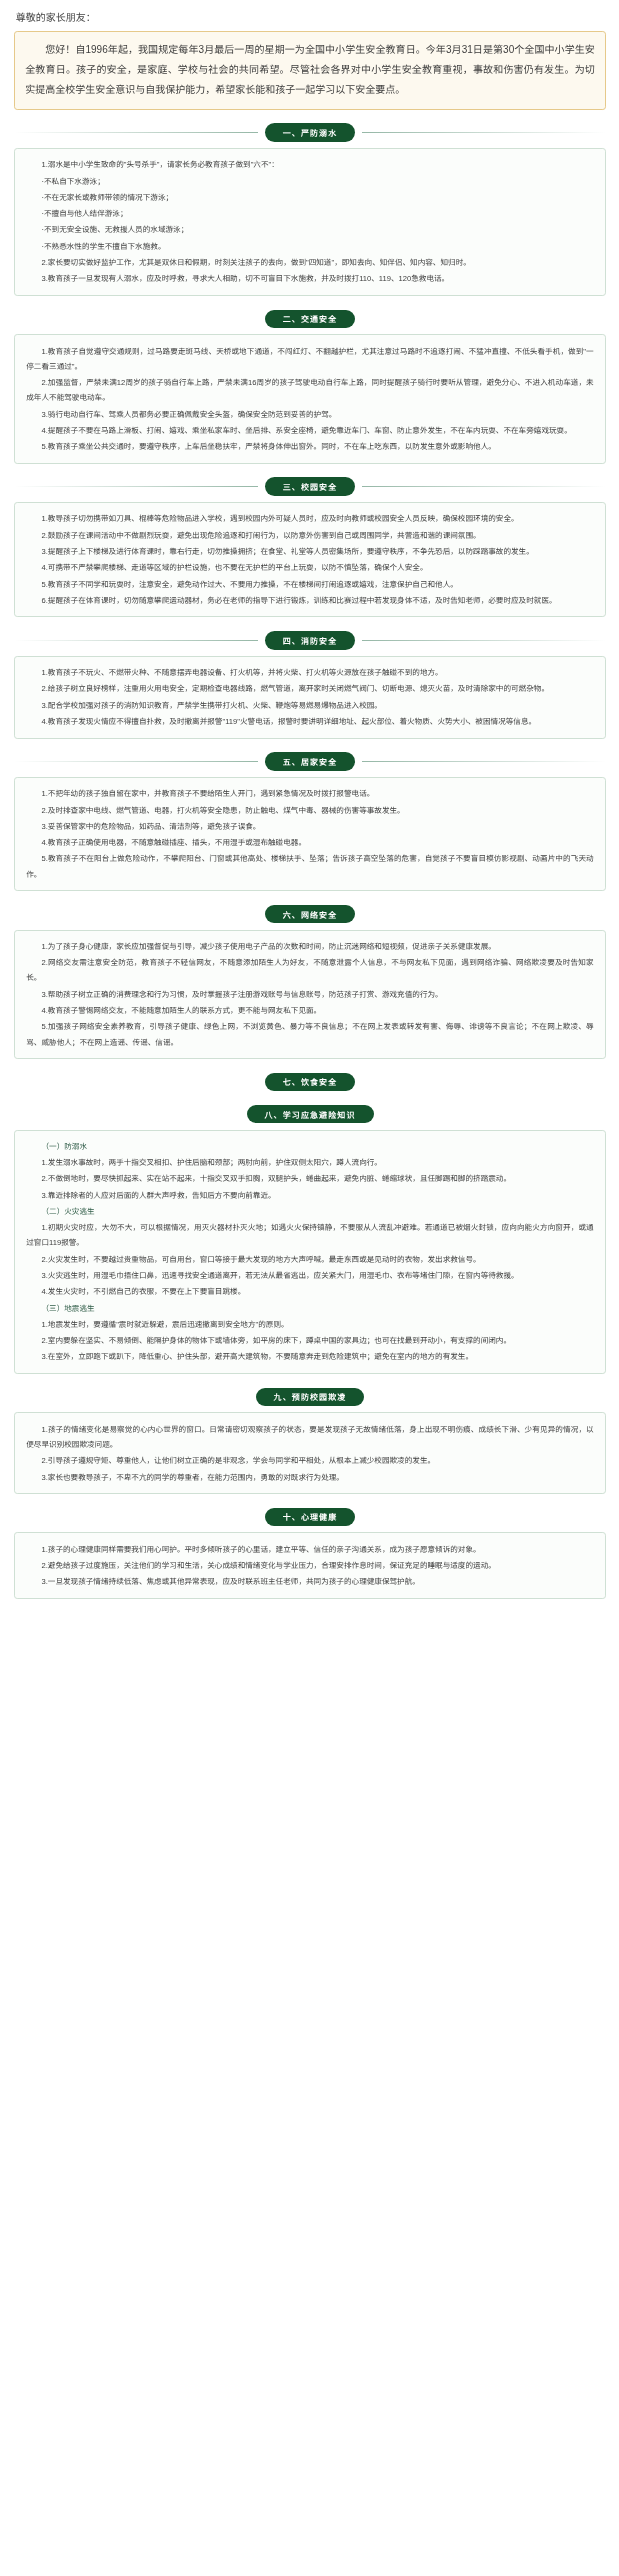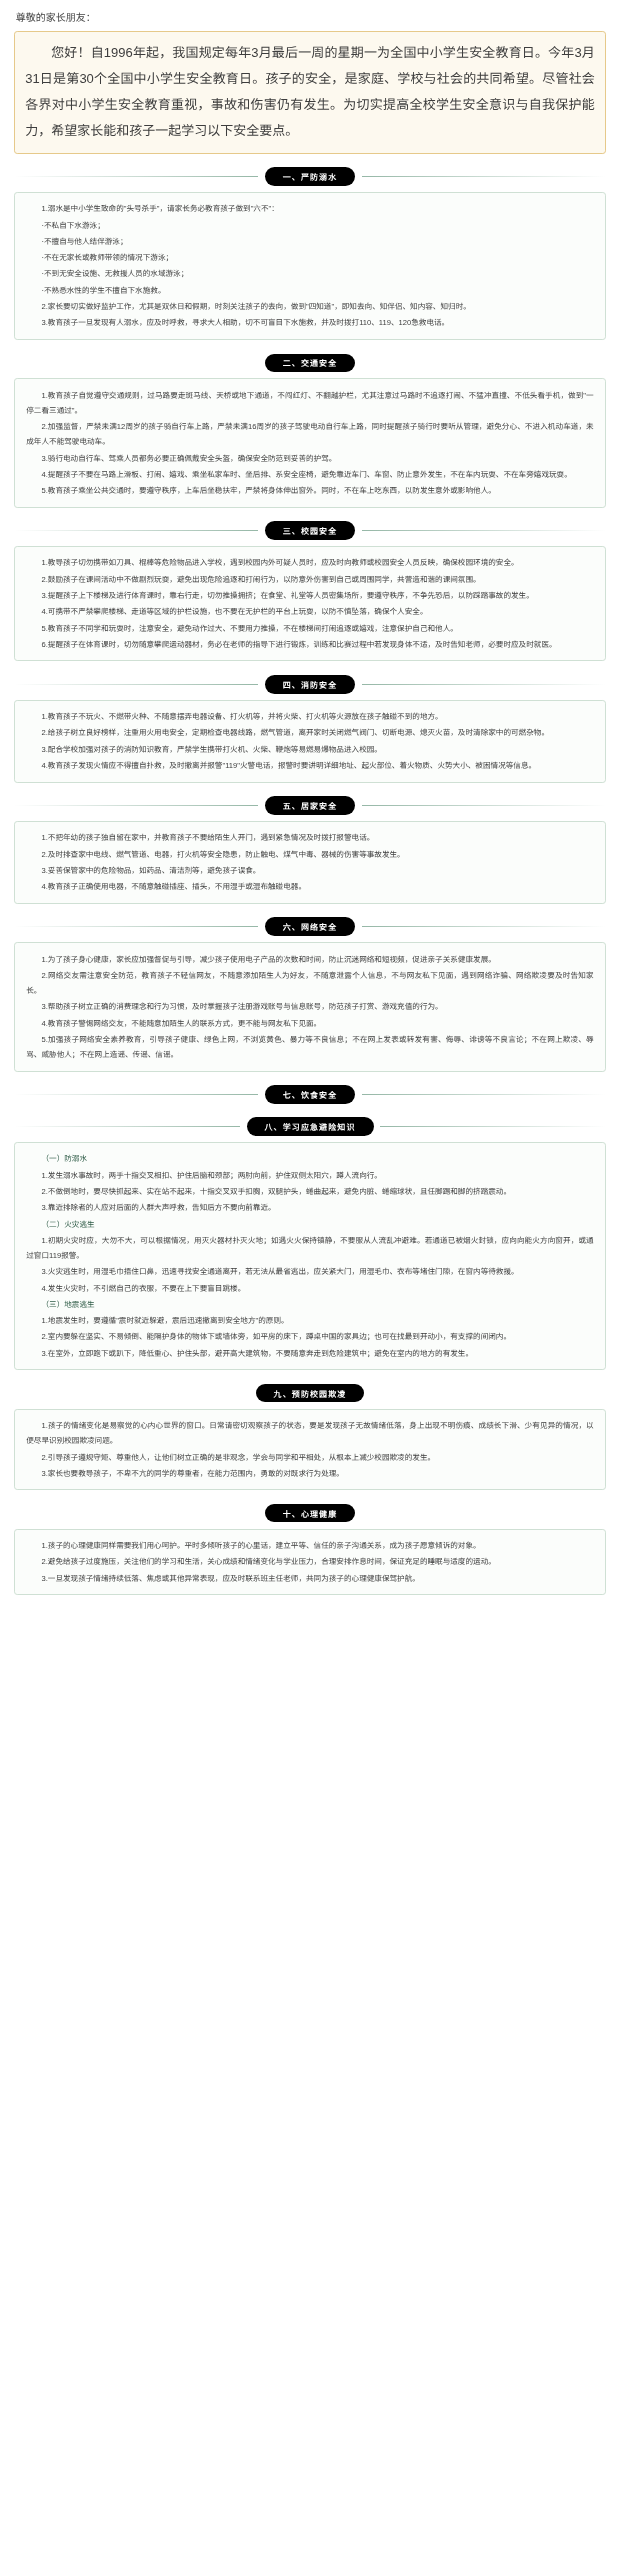--- a/index.html
+++ b/index.html
@@ -23,21 +23,21 @@
     font-size: 10px;
     color: #444444;
     margin: 0 0 5.3px 2.1px;
     line-height: 1.6;
   }
   .intro-box {
     border: 0.5px solid #e6c98a;
     background: #fdf9ef;
     border-radius: 3.2px;
     padding: 8.4px 10.5px;
-    font-size: 13px;
+    font-size: 10px;
     line-height: 2.0;
     color: #3d3d3d;
     text-align: justify;
     margin-bottom: 13.7px;
   }
   .intro-box p {
     margin: 0;
     text-indent: 2em;
   }
   .section {
@@ -53,21 +53,21 @@
   .sec-header .rule {
     flex: 1 1 auto;
     height: 0.5px;
     background: linear-gradient(to right, rgba(63,124,94,0), rgba(63,124,94,0.55));
   }
   .sec-header .rule.right {
     background: linear-gradient(to left, rgba(63,124,94,0), rgba(63,124,94,0.55));
   }
   .sec-title {
     flex: 0 0 auto;
-    background: #000000;
+    background: #14532d;
     color: #ffffff;
     font-size: 8px;
     font-weight: bold;
     letter-spacing: 1.1px;
     padding: 3.7px 18px;
     border-radius: 9.5px;
     white-space: nowrap;
   }
   .sec-body {
     border: 0.5px solid #cfe0d4;
@@ -105,22 +105,22 @@
 
   <div class="section">
     <div class="sec-header">
       <span class="rule"></span>
       <span class="sec-title">一、严防溺水</span>
       <span class="rule right"></span>
     </div>
     <div class="sec-body">
       <p>1.溺水是中小学生致命的"头号杀手"，请家长务必教育孩子做到"六不"：</p>
       <p>·不私自下水游泳；</p>
+      <p>·不在无家长或教师带领的情况下游泳；</p>
       <p>·不擅自与他人结伴游泳；</p>
-      <p>·不在无家长或教师带领的情况下游泳；</p>
       <p>·不到无安全设施、无救援人员的水域游泳；</p>
       <p>·不熟悉水性的学生不擅自下水施救。</p>
       <p>2.家长要切实做好监护工作，尤其是双休日和假期，时刻关注孩子的去向，做到"四知道"，即知去向、知伴侣、知内容、知归时。</p>
       <p>3.教育孩子一旦发现有人溺水，应及时呼救，寻求大人相助，切不可盲目下水施救，并及时拨打110、119、120急救电话。</p>
     </div>
   </div>
 
   <div class="section">
     <div class="sec-header">
       <span class="rule"></span>
@@ -170,20 +170,21 @@
     <div class="sec-header">
       <span class="rule"></span>
       <span class="sec-title">五、居家安全</span>
       <span class="rule right"></span>
     </div>
     <div class="sec-body">
       <p>1.不把年幼的孩子独自留在家中，并教育孩子不要给陌生人开门，遇到紧急情况及时拨打报警电话。</p>
       <p>2.及时排查家中电线、燃气管道、电器，打火机等安全隐患，防止触电、煤气中毒、器械的伤害等事故发生。</p>
       <p>3.妥善保管家中的危险物品，如药品、清洁剂等，避免孩子误食。</p>
       <p>4.教育孩子正确使用电器，不随意触碰插座、插头，不用湿手或湿布触碰电器。</p>
+      <p>5.教育孩子不在阳台上做危险动作，不攀爬阳台、门窗或其他高处、楼梯扶手、坠落；告诉孩子高空坠落的危害，自觉孩子不要盲目模仿影视剧、动画片中的飞天动作。</p>
     </div>
   </div>
 
   <div class="section">
     <div class="sec-header">
       <span class="rule"></span>
       <span class="sec-title">六、网络安全</span>
       <span class="rule right"></span>
     </div>
     <div class="sec-body">
@@ -209,20 +210,21 @@
       <span class="sec-title">八、学习应急避险知识</span>
       <span class="rule right"></span>
     </div>
     <div class="sec-body">
       <p class="sub">（一）防溺水</p>
       <p>1.发生溺水事故时，两手十指交叉相扣、护住后脑和颈部；两肘向前，护住双侧太阳穴，蹲人流向行。</p>
       <p>2.不做倒地时，要尽快抓起来、实在站不起来，十指交叉双手扣胸，双腿护头，蜷曲起来，避免内脏、蜷缩球状，且任脚踢和脚的挤踏震动。</p>
       <p>3.靠近排除者的人应对后面的人群大声呼救，告知后方不要向前靠近。</p>
       <p class="sub">（二）火灾逃生</p>
       <p>1.初期火灾时应，大勿不大，可以根据情况，用灭火器材扑灭火地；如遇火火保持镇静，不要服从人流乱冲避难。若通道已被烟火封锁，应向向能火方向窗开，或通过窗口119报警。</p>
+      <p>2.火灾发生时，不要越过贵重物品，可自用台，窗口等接于最大发现的地方大声呼喊。最走东西或是见动时的衣物，发出求救信号。</p>
       <p>3.火灾逃生时，用湿毛巾捂住口鼻，迅速寻找安全通道离开，若无法从最省逃出，应关紧大门，用湿毛巾、衣布等堵住门隙，在窗内等待救援。</p>
       <p>4.发生火灾时，不引燃自己的衣服，不要在上下要盲目跳楼。</p>
       <p class="sub">（三）地震逃生</p>
       <p>1.地震发生时，要遵循"震时就近躲避，震后迅速撤离到安全地方"的原则。</p>
       <p>2.室内要躲在坚实、不易倾倒、能隔护身体的物体下或墙体旁，如平房的床下，蹲桌中国的家具边；也可在找最到开动小，有支撑的间闭内。</p>
       <p>3.在室外，立即跑下或趴下，降低重心、护住头部，避开高大建筑物，不要随意奔走到危险建筑中；避免在室内的地方的有发生。</p>
     </div>
   </div>
 
   <div class="section">

